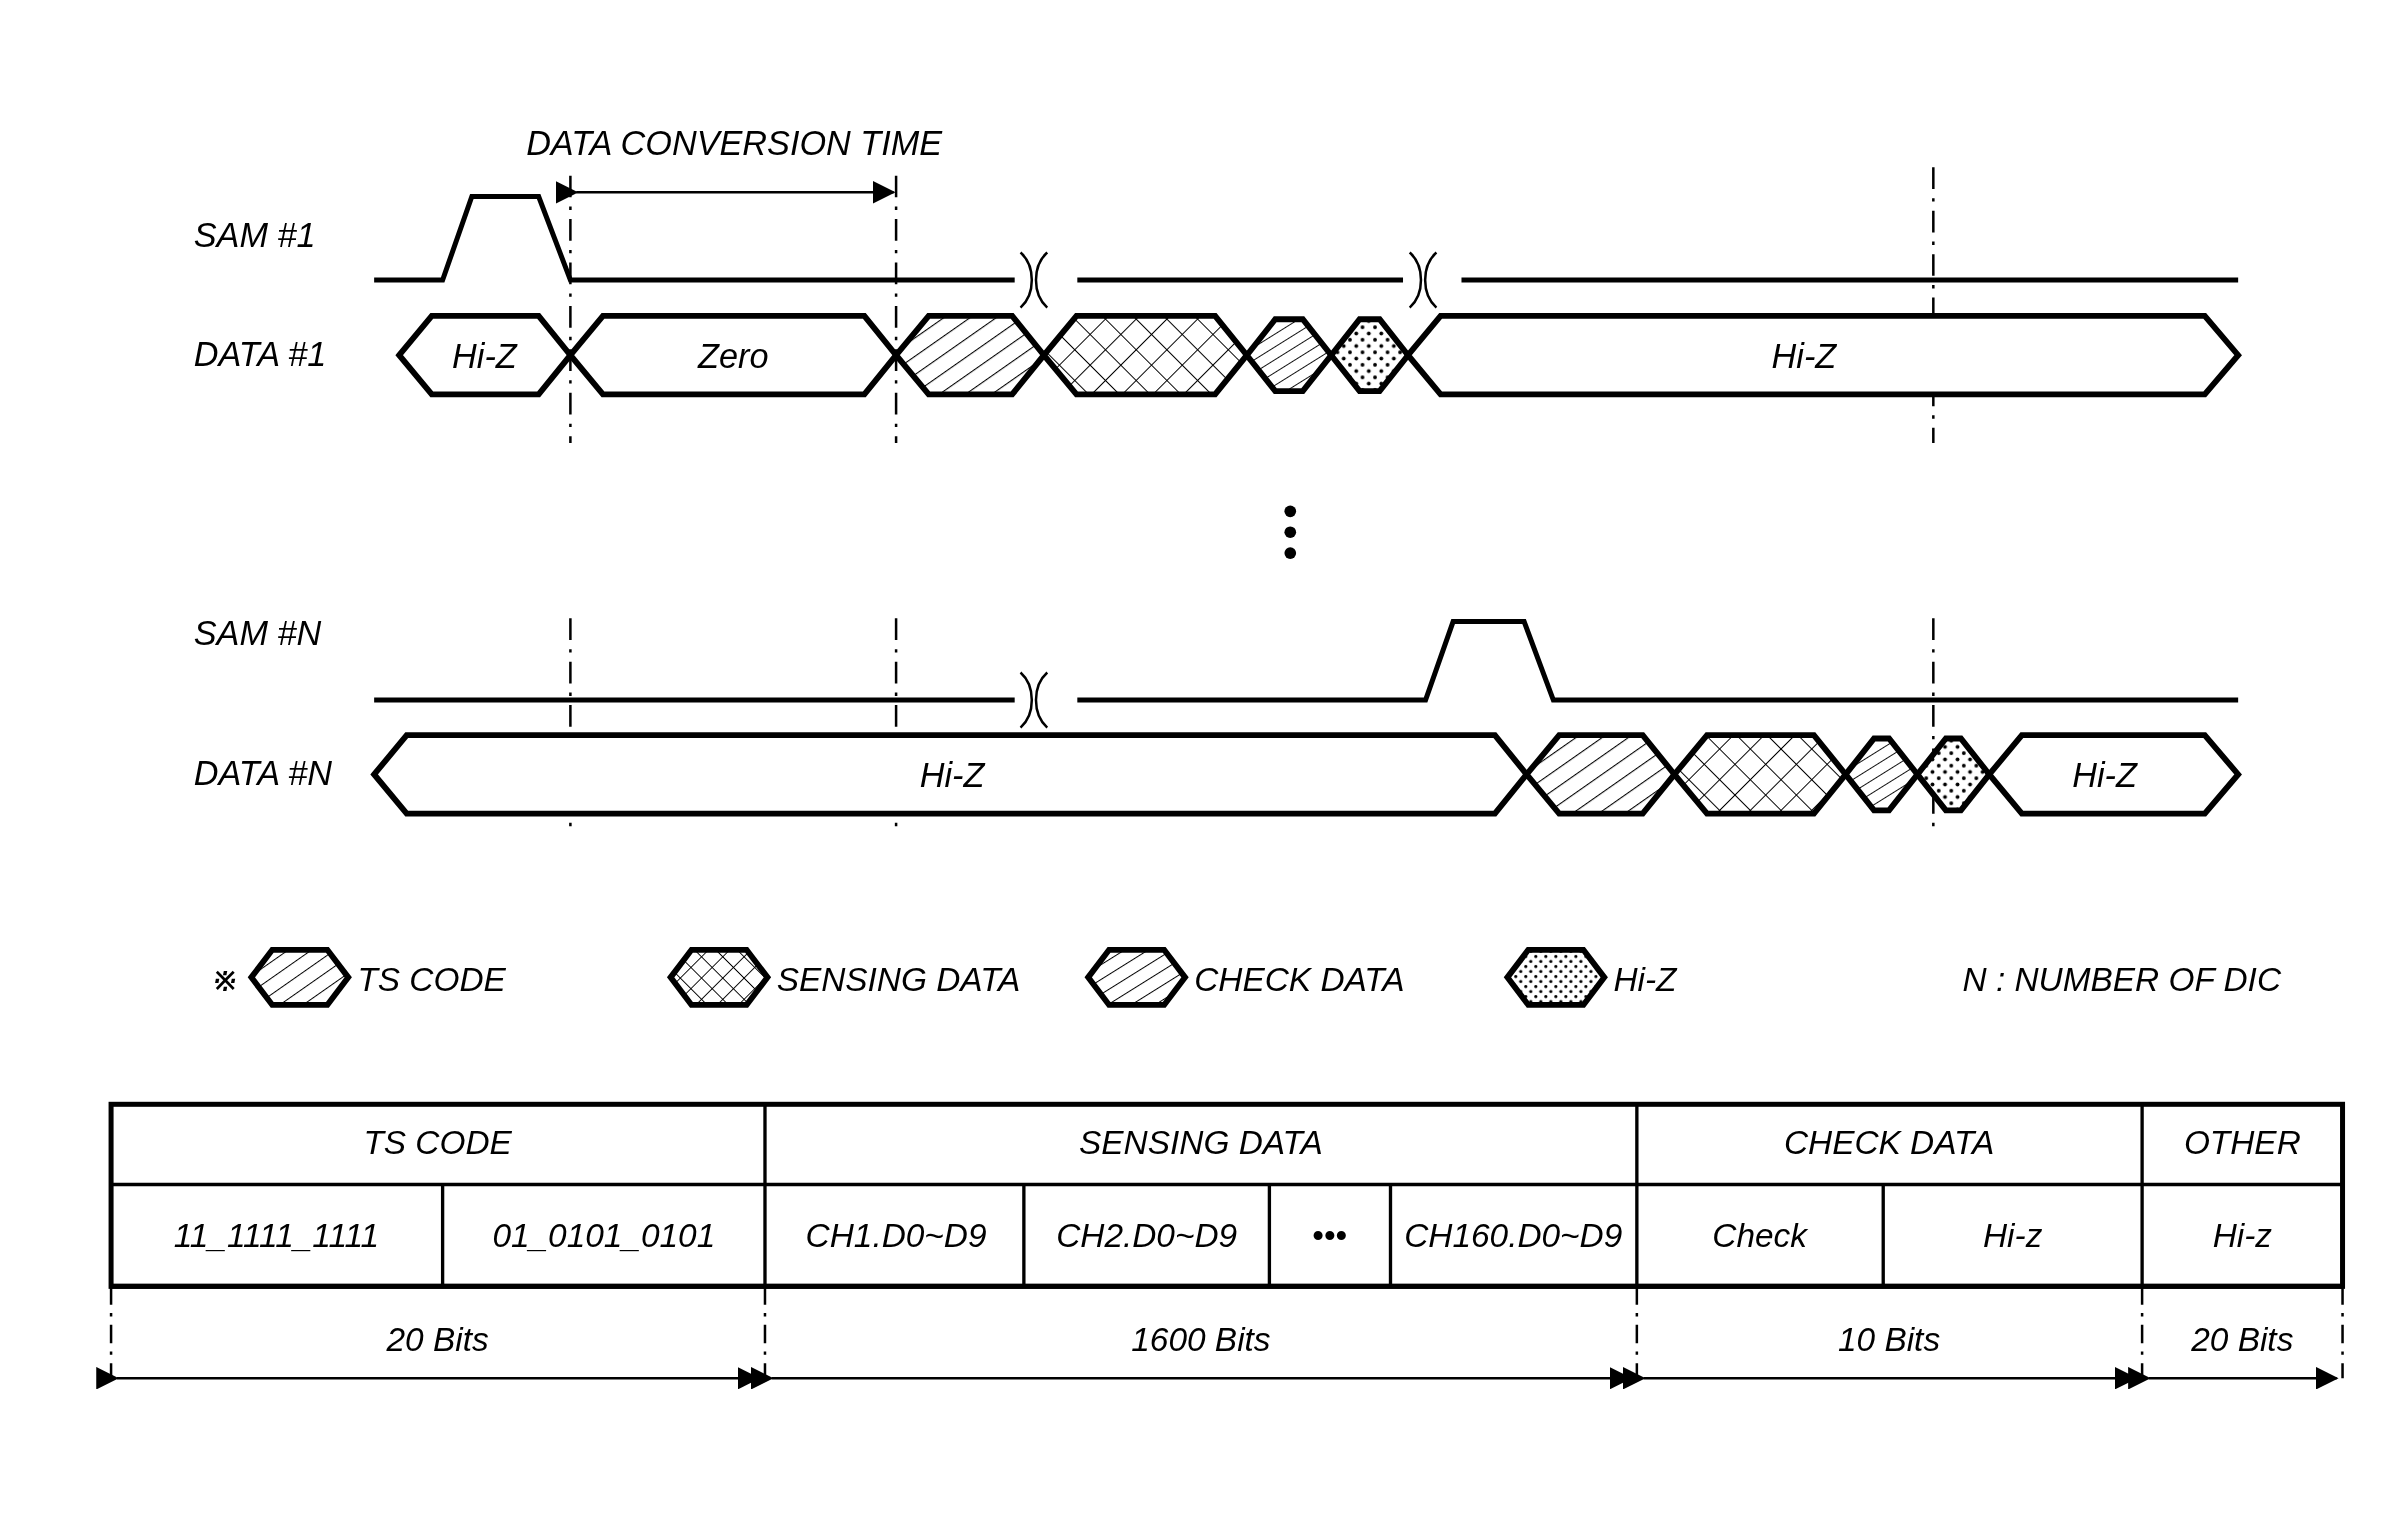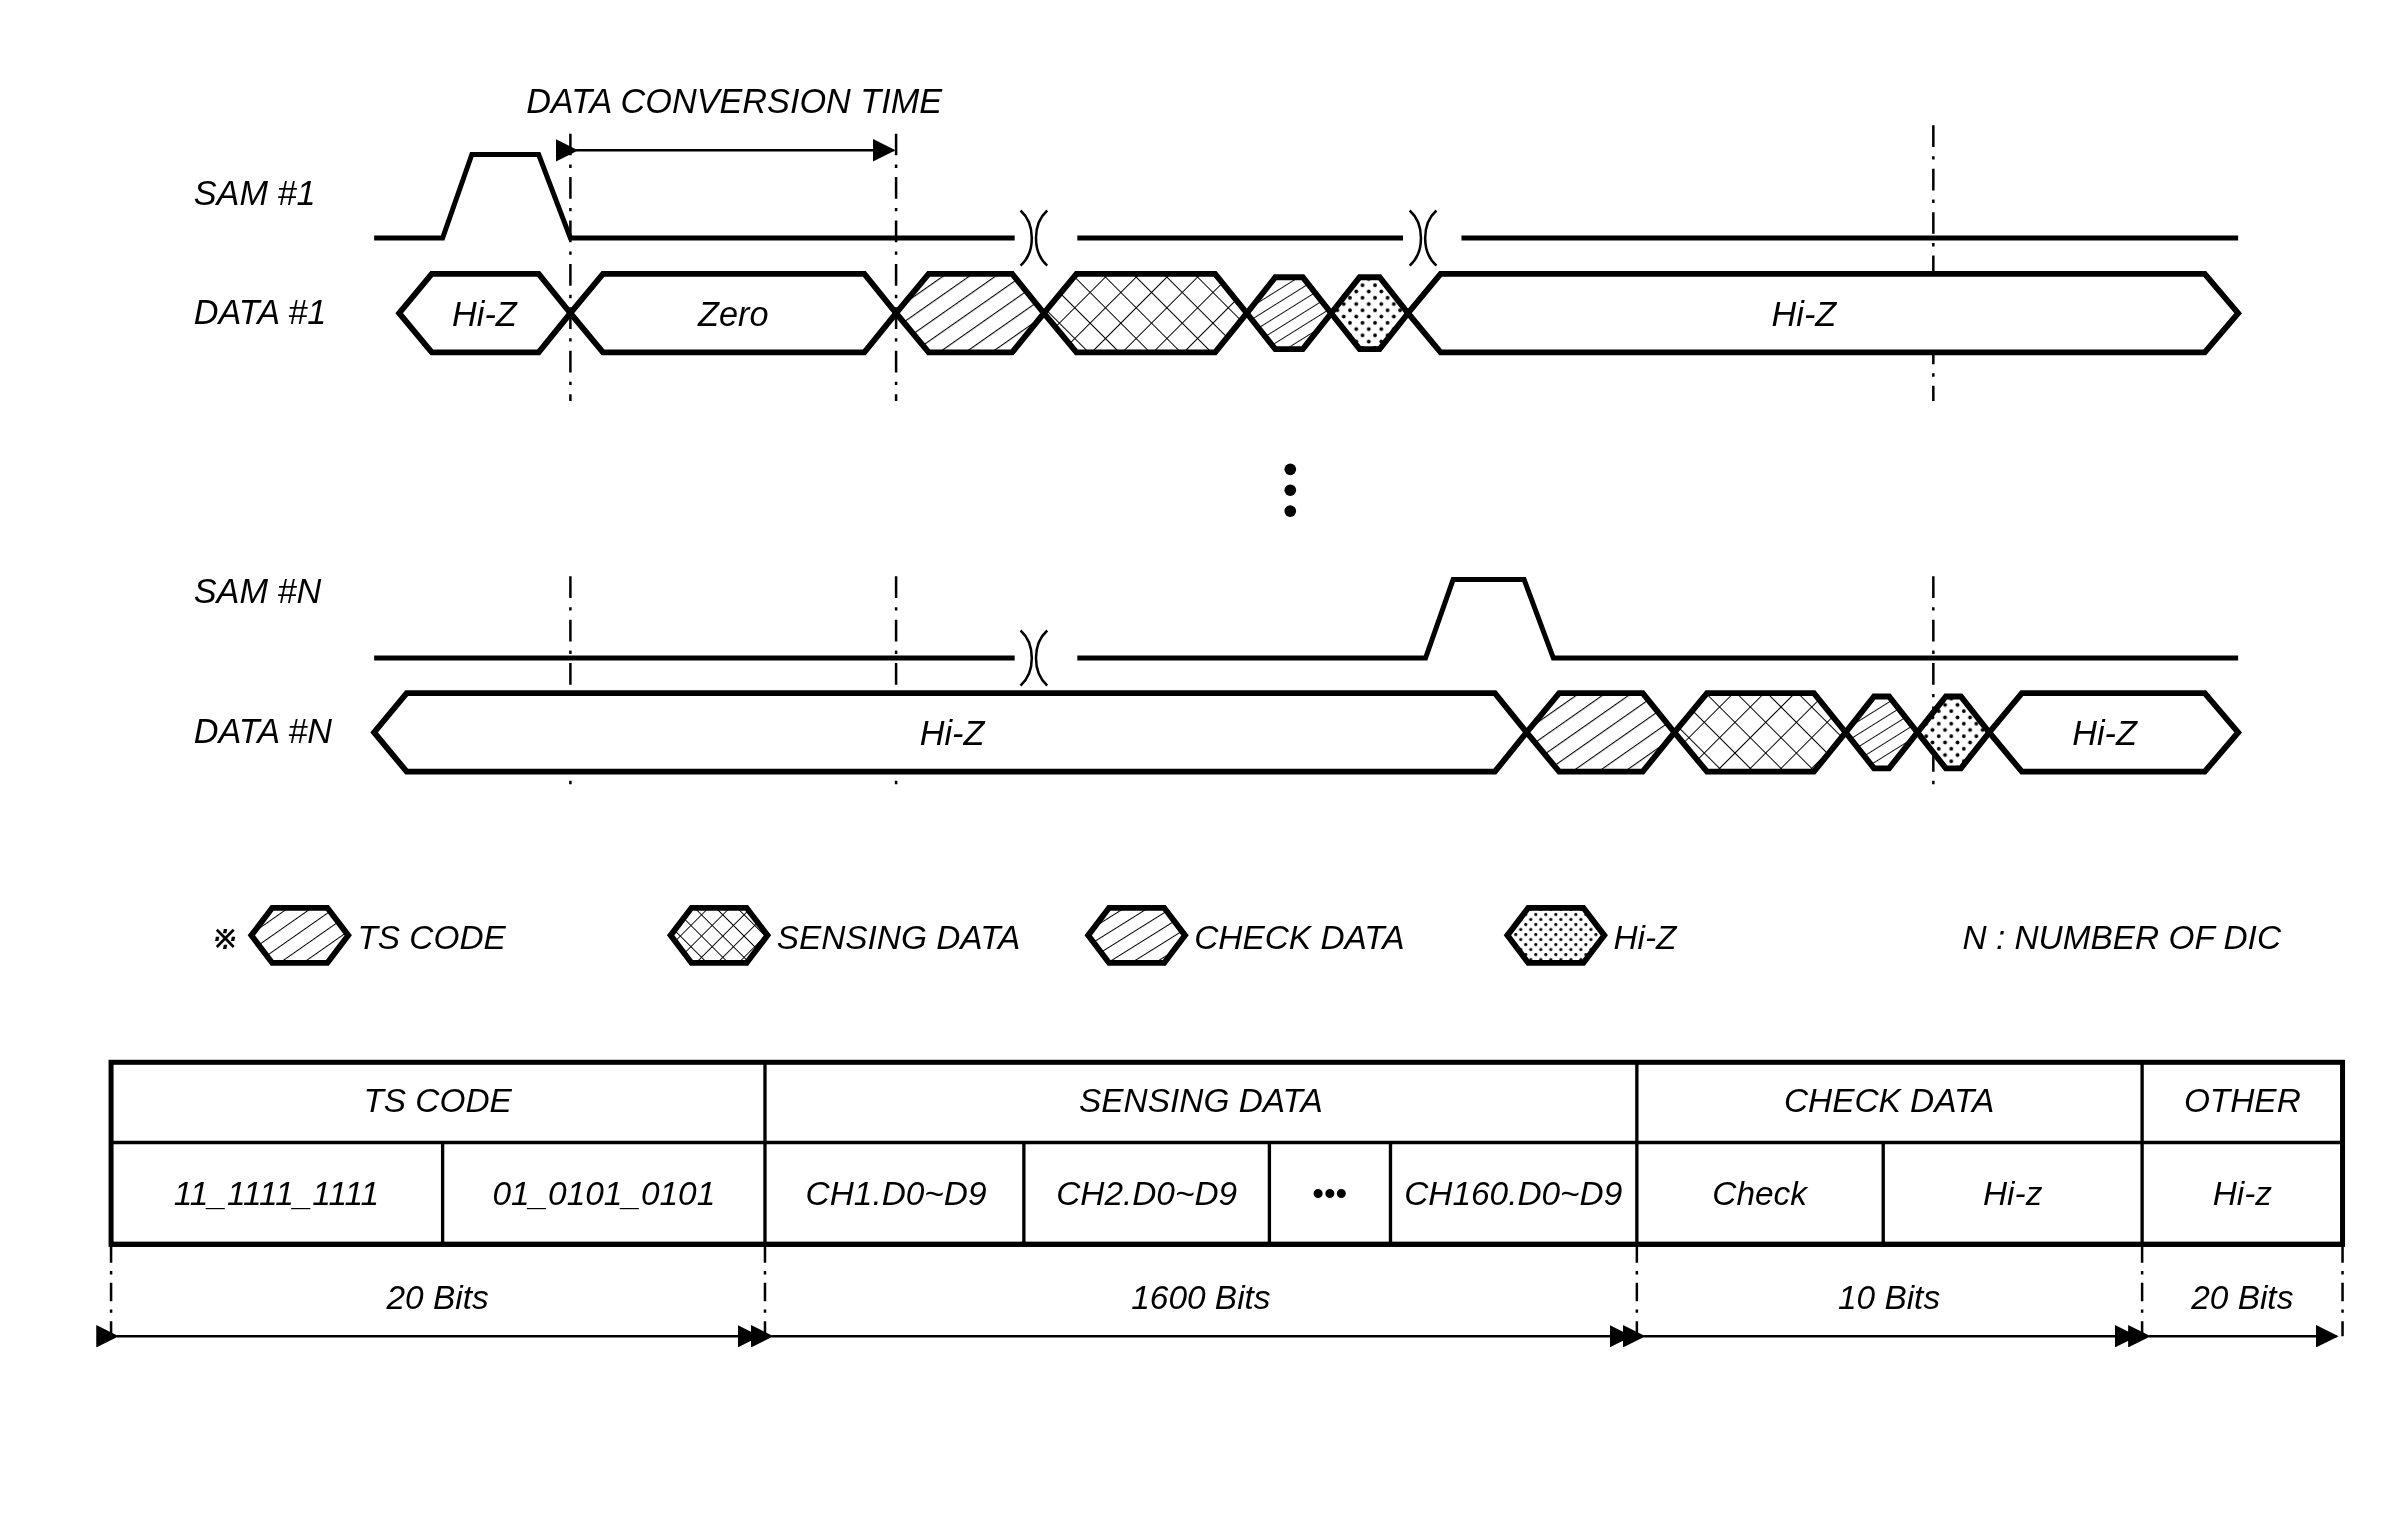--- a/index.html
+++ b/index.html
@@ -1,21 +1,21 @@
 <!DOCTYPE html>
 <html style="font-size:13.4px"><head>
 <meta charset="utf-8">
 <style>
   html,body{margin:0;padding:0;background:#ffffff;}
   body{
     width:2401px;height:1535px;
     font-family:"Liberation Sans","DejaVu Sans",sans-serif;
     overflow:hidden;
   }
-  #root{position:relative;width:2401px;height:1353px;background:#fff;}
+  #root{position:relative;width:2401px;height:1353px;background:#fff;margin-top:42px;}
   svg#figure{position:absolute;left:0;top:0;width:2401px;height:1535px;display:block;}
   text{
     font-family:"Liberation Sans","DejaVu Sans",sans-serif;
     font-style:italic;
     fill:#000;
     white-space:pre;
   }
   .lbl{font-size:41px;}
   .tbl{font-size:40px;}
   .hexlbl{font-size:41px;}

